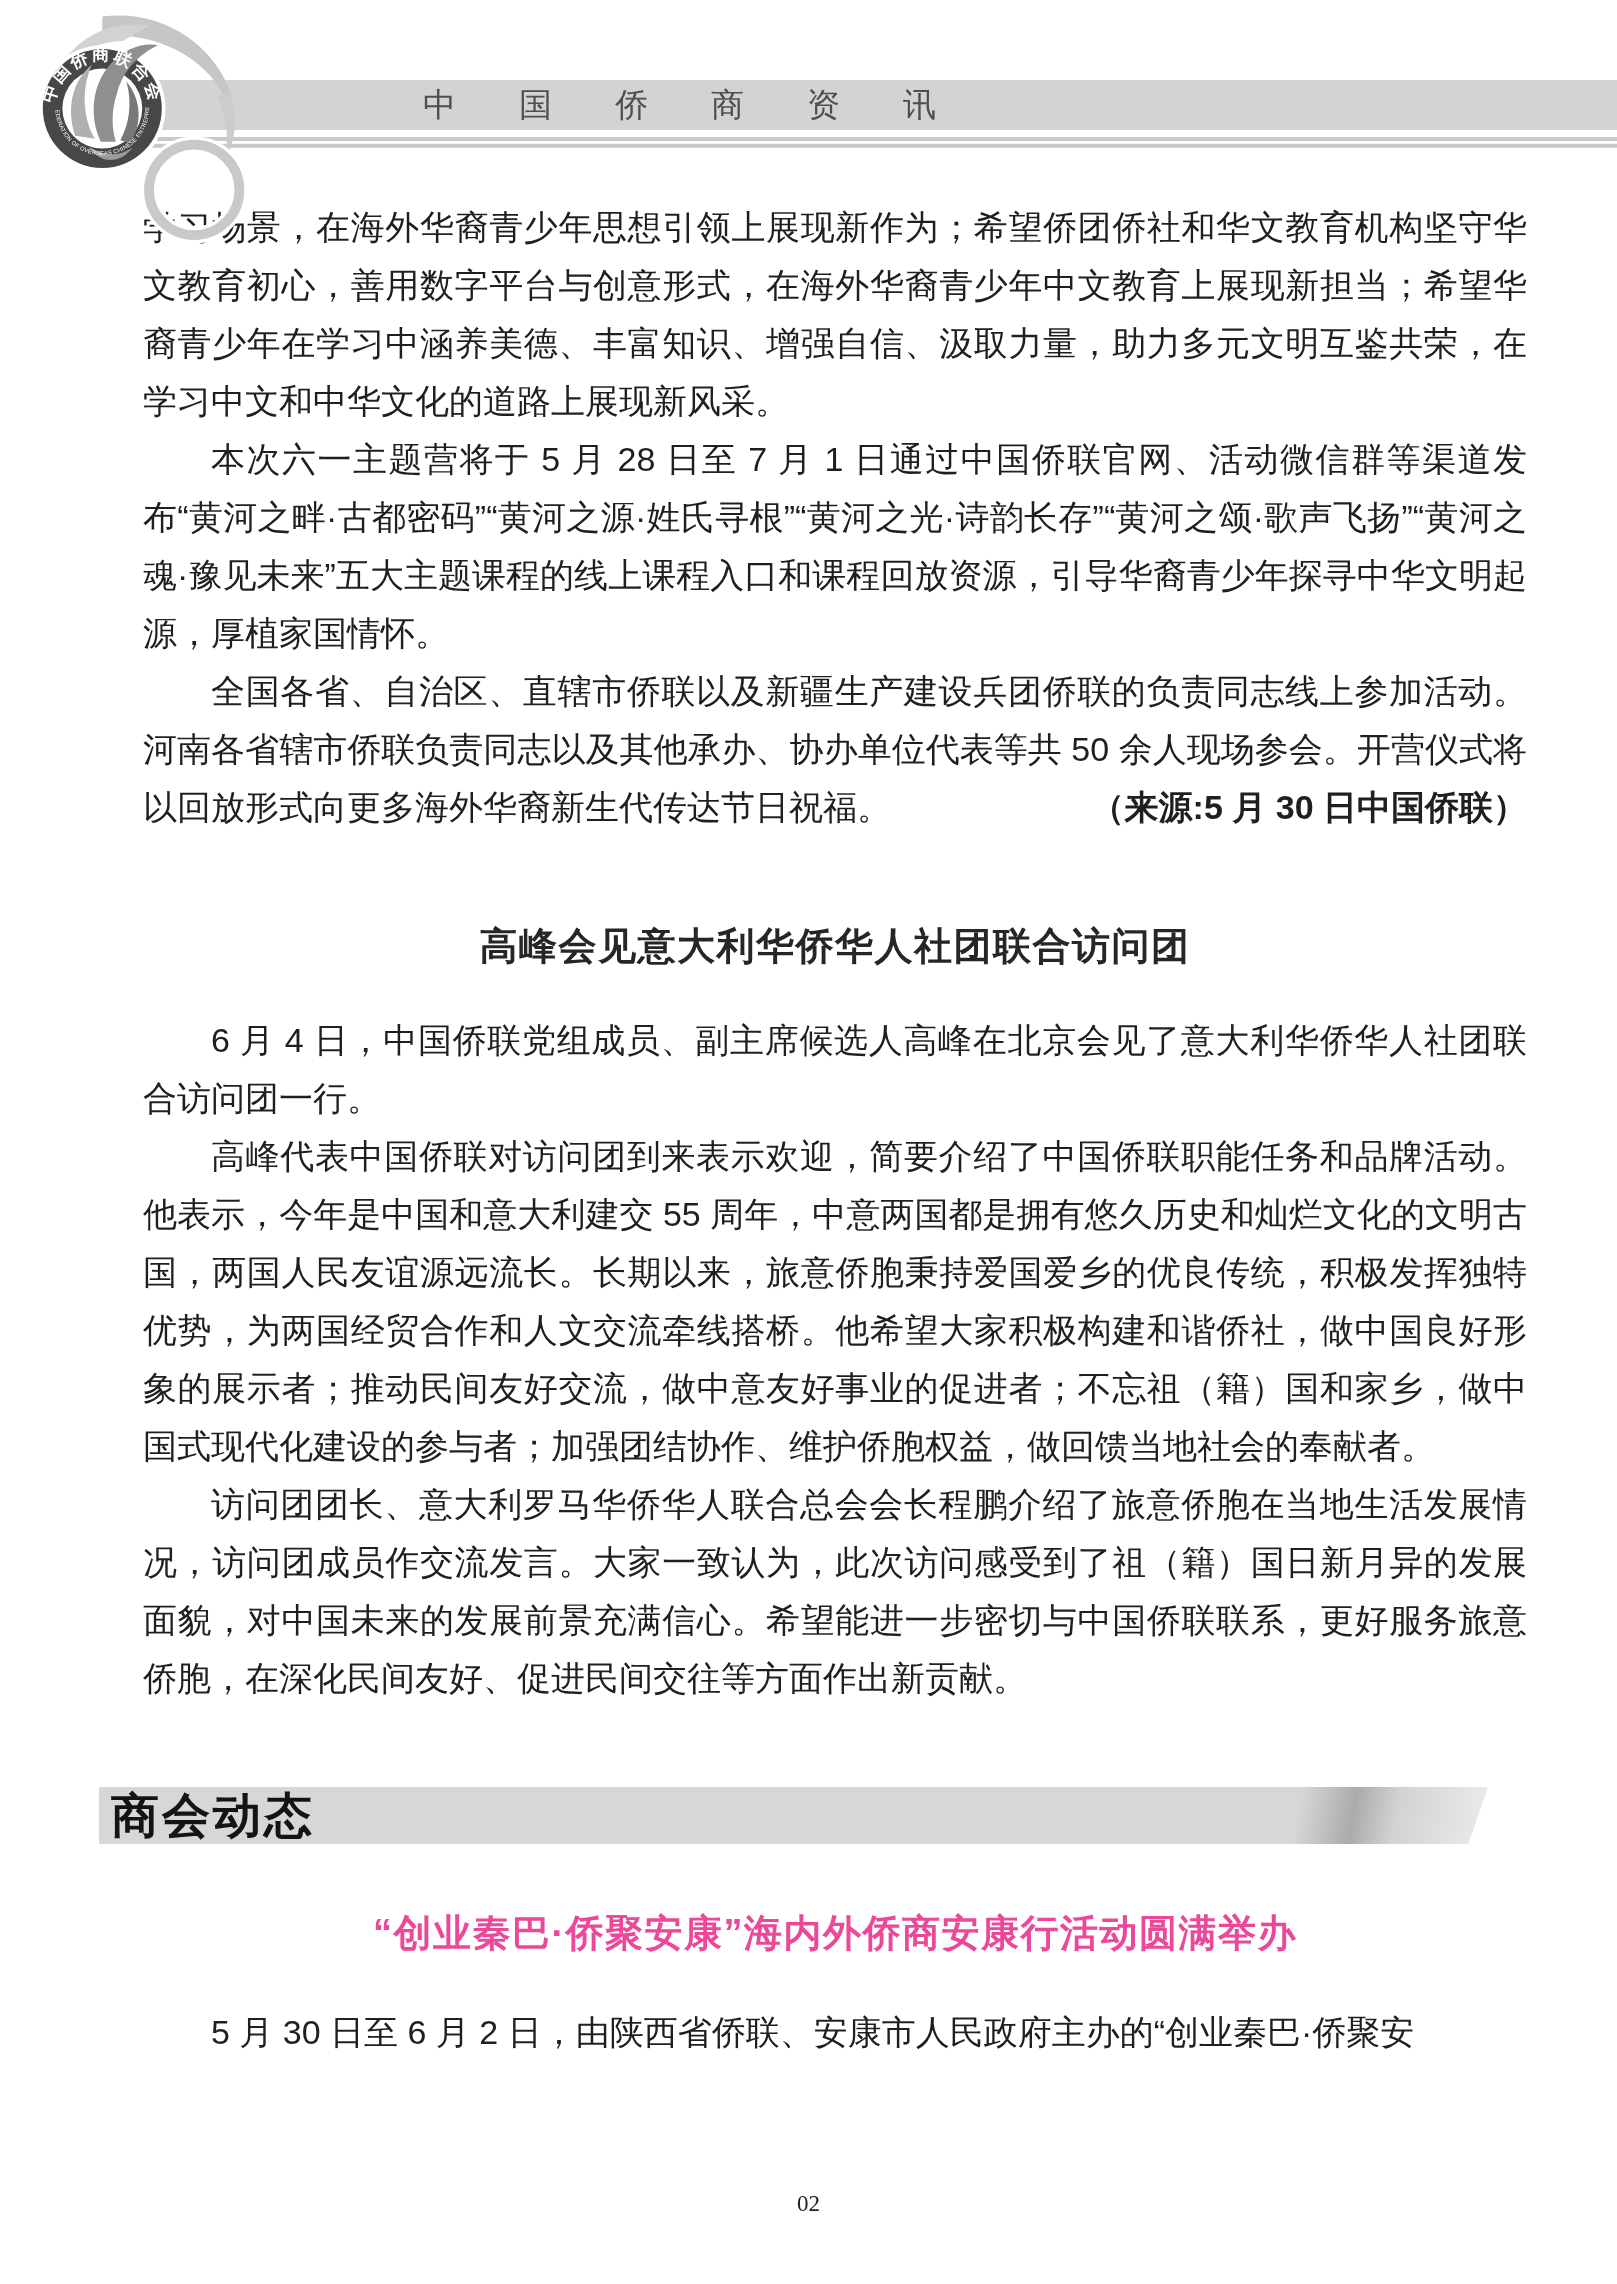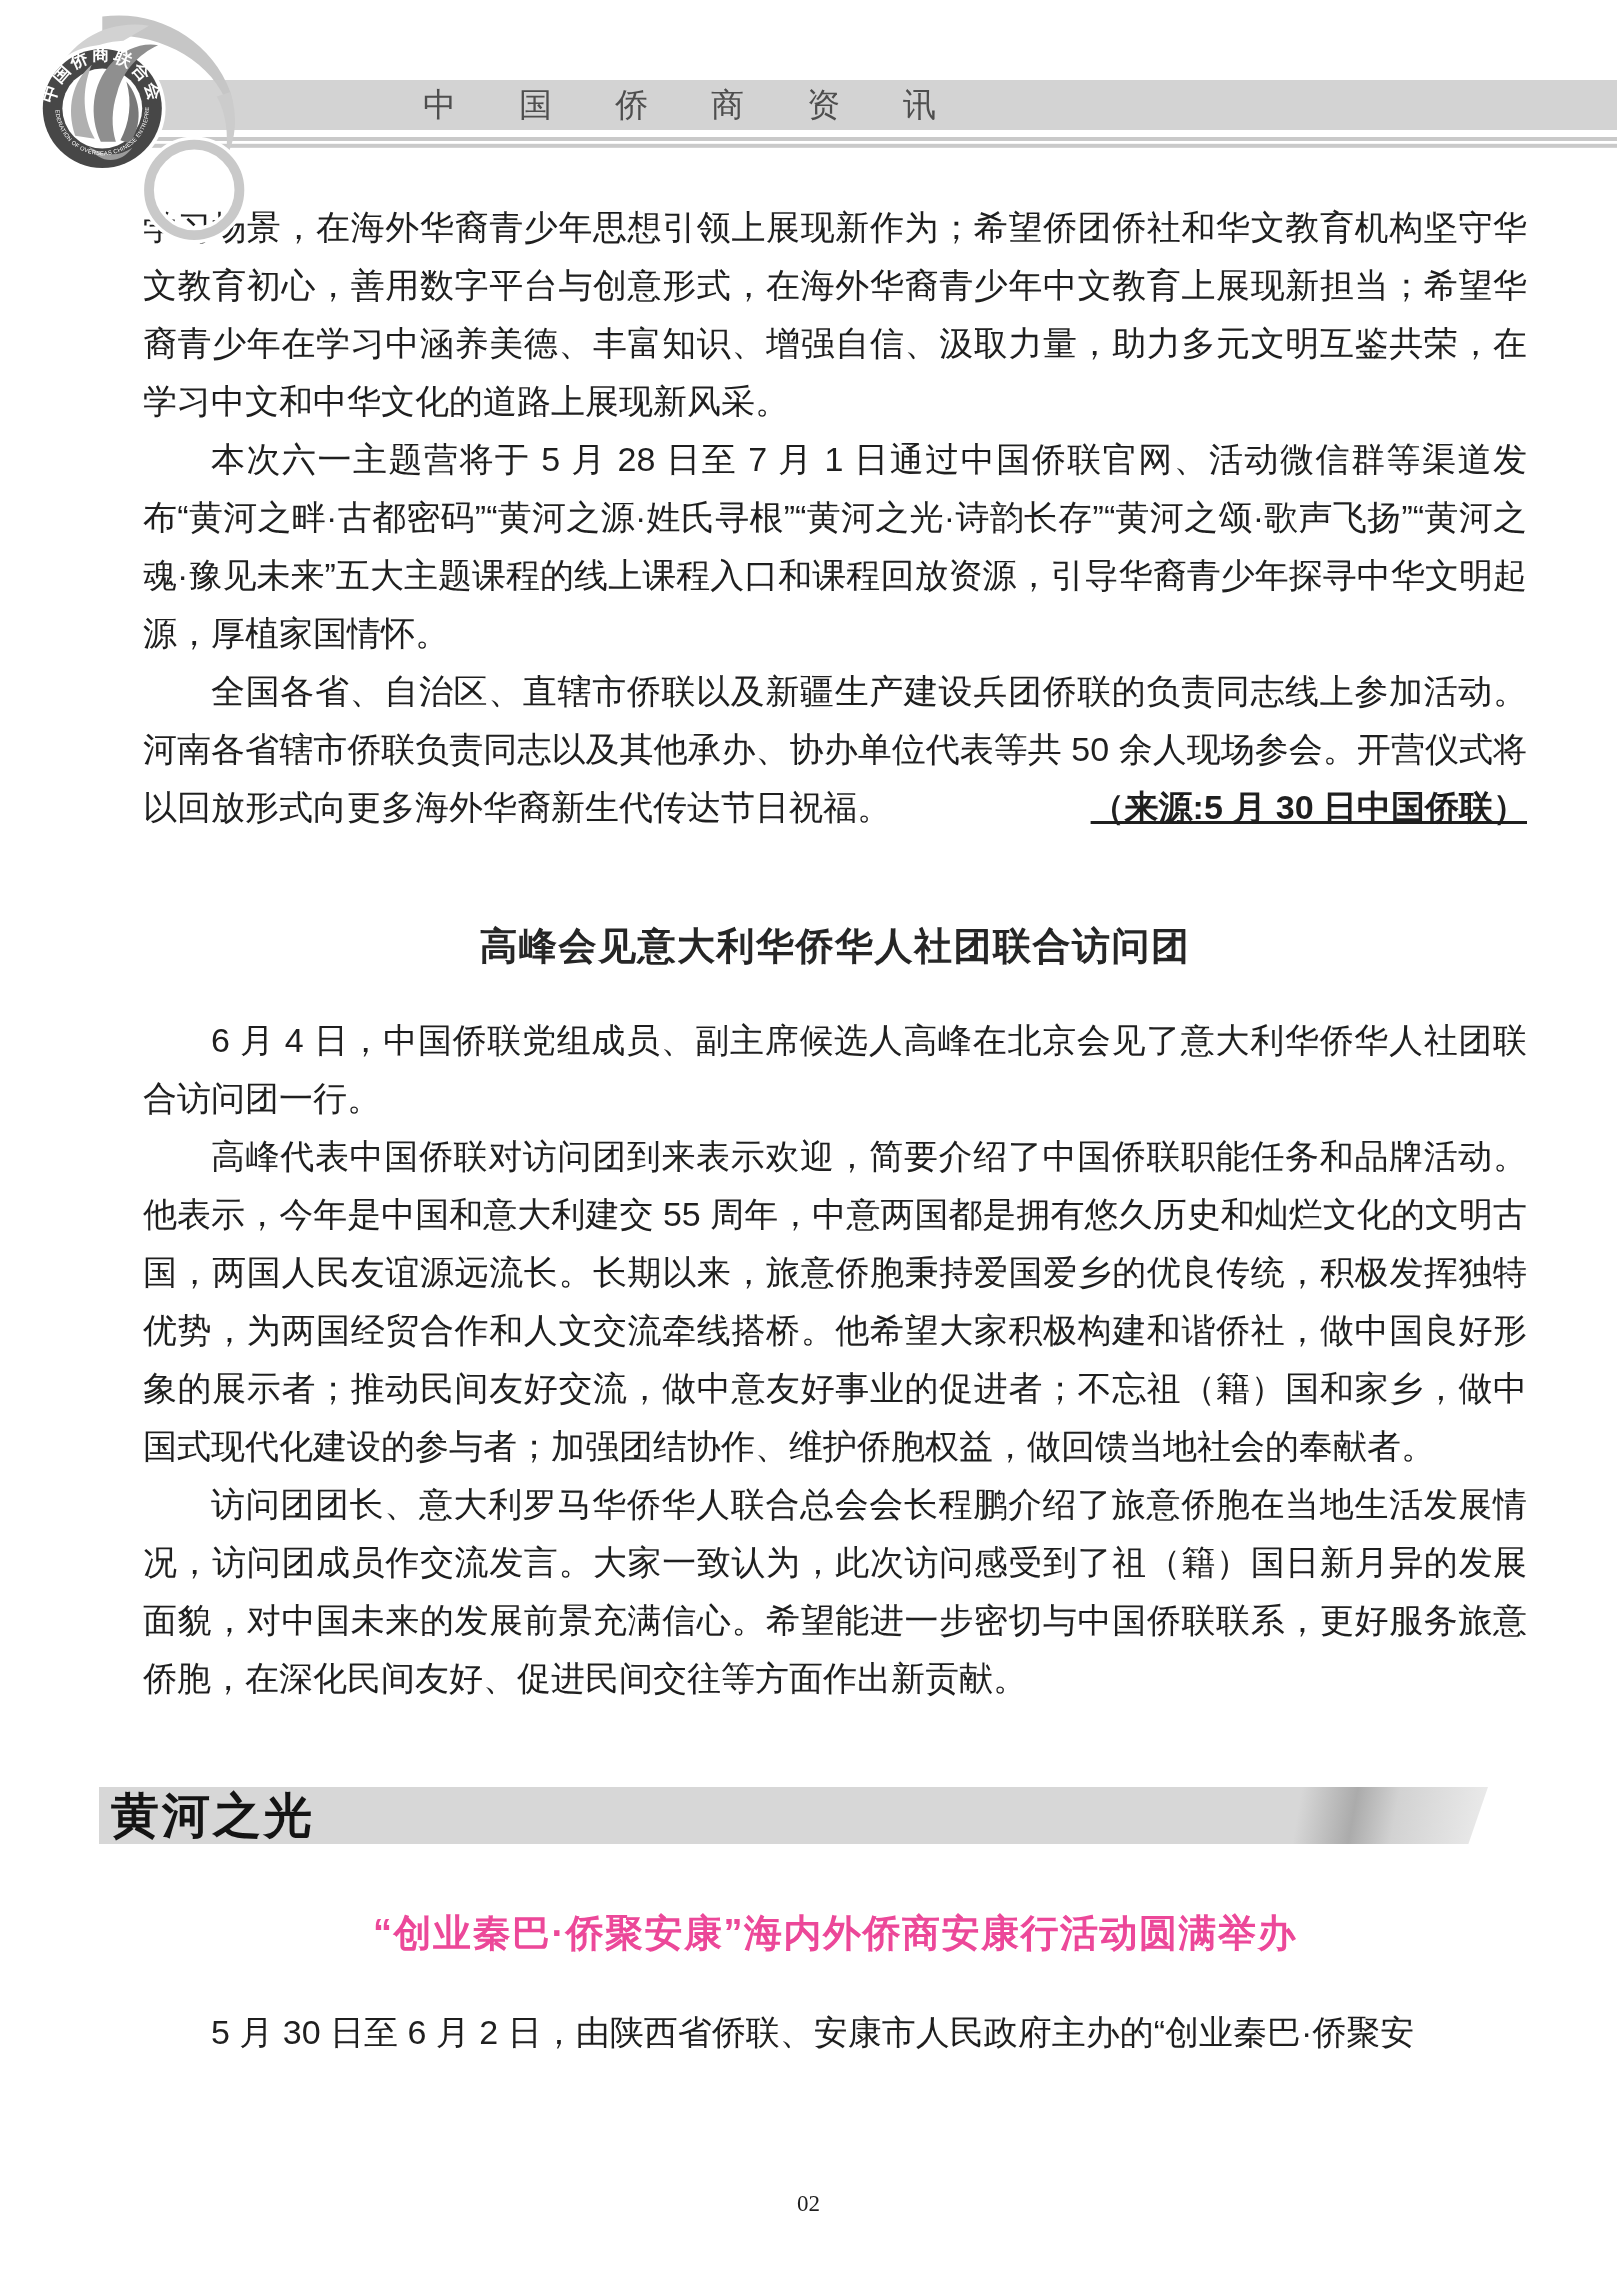--- a/index.html
+++ b/index.html
@@ -22,21 +22,21 @@
   .ring-en{font-size:7.6px;fill:#ffffff;letter-spacing:.4px;font-family:"Liberation Sans",sans-serif;}
 
   
   .content{
     margin:0 90px 0 143px;
     font-size:34px;line-height:58px;text-align:justify;color:#1f1f1f;
   }
   .body-p{margin:0;text-indent:68px;}
   .no-indent{text-indent:0;margin-top:198px;}
   .source{font-weight:bold;}
-  .floatright{float:right;text-indent:0;text-decoration:underline;}
+  .floatright{float:right;text-indent:0;}
 
   .article-title{
     margin:81px 0 0 0;font-size:38px;line-height:58px;font-weight:bold;
     text-align:center;color:#262626;text-indent:0;letter-spacing:1.5px;
   }
   .article-title + .body-p{margin-top:36px;}
 
   .section-bar{
     margin:80px 0 0 -44px;width:1389px;height:57px;line-height:57px;text-indent:0;
     background:linear-gradient(100deg,#d7d7d7 0%,#d7d7d7 86%,#ababab 90%,#d2d2d2 93%,#ececec 100%);
@@ -105,21 +105,21 @@
 
     <h2 class="article-title">高峰会见意大利华侨华人社团联合访问团</h2>
 
     <p class="body-p">6 月 4 日，中国侨联党组成员、副主席候选人高峰在北京会见了意大利华侨华人社团联合访问团一行。</p>
 
     <p class="body-p">高峰代表中国侨联对访问团到来表示欢迎，简要介绍了中国侨联职能任务和品牌活动。他表示，今年是中国和意大利建交 55 周年，中意两国都是拥有悠久历史和灿烂文化的文明古国，两国人民友谊源远流长。长期以来，旅意侨胞秉持爱国爱乡的优良传统，积极发挥独特优势，为两国经贸合作和人文交流牵线搭桥。他希望大家积极构建和谐侨社，做中国良好形象的展示者；推动民间友好交流，做中意友好事业的促进者；不忘祖（籍）国和家乡，做中国式现代化建设的参与者；加强团结协作、维护侨胞权益，做回馈当地社会的奉献者。</p>
 
     <p class="body-p">访问团团长、意大利罗马华侨华人联合总会会长程鹏介绍了旅意侨胞在当地生活发展情况，访问团成员作交流发言。大家一致认为，此次访问感受到了祖（籍）国日新月异的发展面貌，对中国未来的发展前景充满信心。希望能进一步密切与中国侨联联系，更好服务旅意侨胞，在深化民间友好、促进民间交往等方面作出新贡献。</p>
 
 
-    <div class="section-bar"><span class="section-bar-text">黄河之光</span></div>
+    <div class="section-bar"><span class="section-bar-text">商会动态</span></div>
 
     <h2 class="article-title blue" style="color: #ec4899;">“创业秦巴·侨聚安康”海内外侨商安康行活动圆满举办</h2>
 
     <p class="body-p">5 月 30 日至 6 月 2 日，由陕西省侨联、安康市人民政府主办的“创业秦巴·侨聚安</p>
 
   </main>
 
   <footer class="pagefoot">
     <span class="pagenum">02</span>
   </footer>

